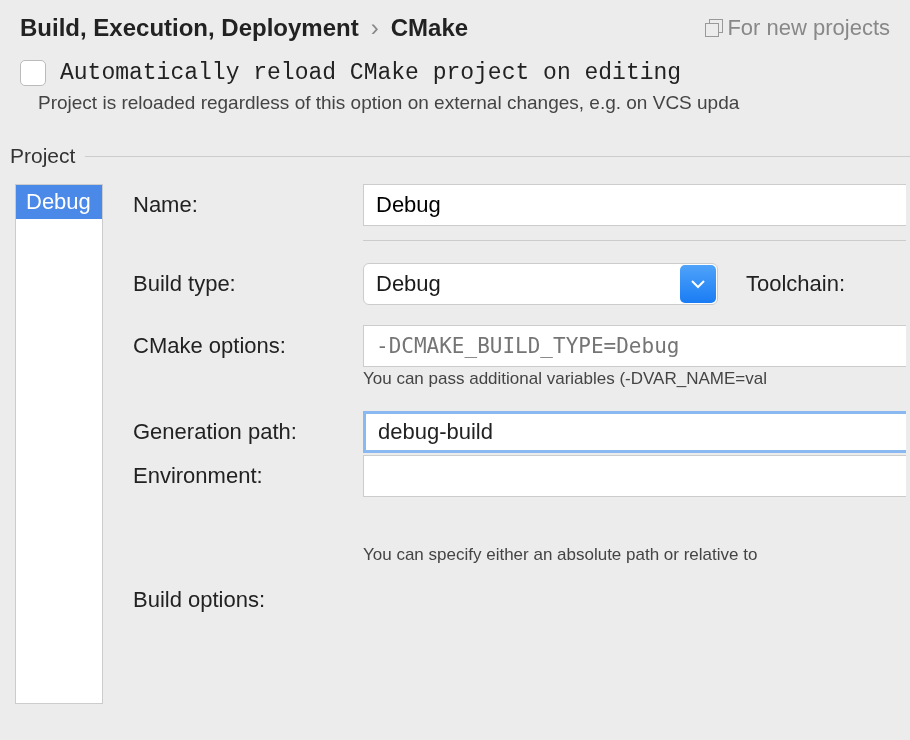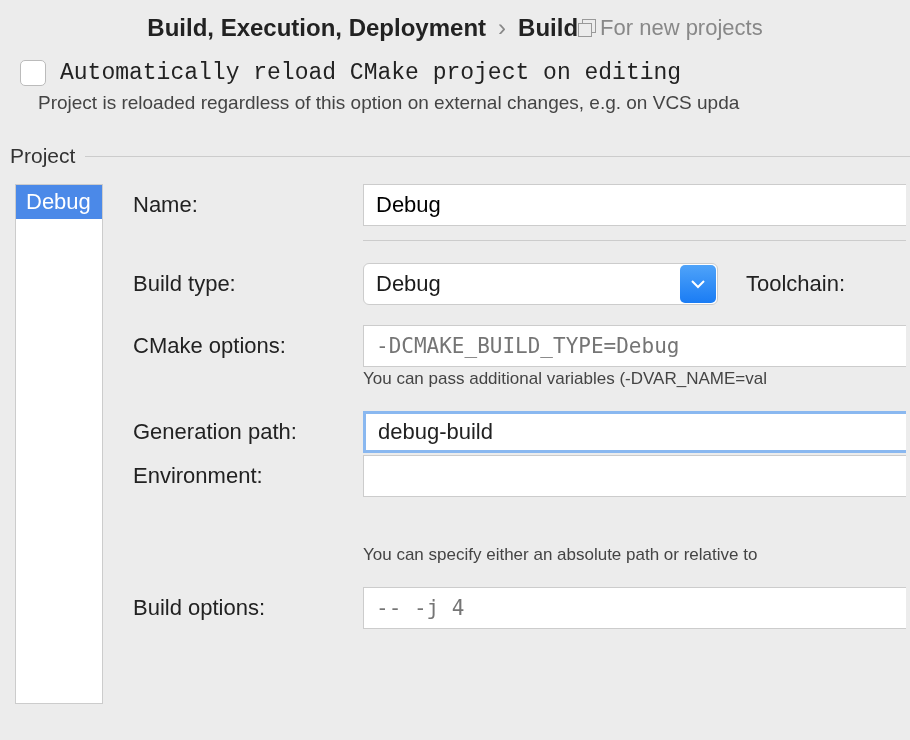--- a/index.html
+++ b/index.html
@@ -12,21 +12,21 @@
       background: #ececec;
       color: #1a1a1a;
       font-size: 20px;
       width: 910px;
       height: 740px;
       overflow: hidden;
     }
     .header {
       display: flex;
       align-items: center;
-      justify-content: center;
+      justify-content: space-between;
       padding: 14px 20px 10px 20px;
     }
     .breadcrumb {
       display: flex;
       align-items: center;
       font-weight: 700;
       font-size: 24px;
       color: #222;
     }
     .breadcrumb .sep {
@@ -232,21 +232,21 @@
       margin-bottom: 48px;
     }
   </style>
 </head>
 <body>
 
 <div class="header">
   <div class="breadcrumb">
     <span>Build, Execution, Deployment</span>
     <span class="sep">›</span>
-    <span>Build</span>
+    <span>CMake</span>
   </div>
   <div class="for-new-projects">
     <span class="copy-icon"></span>
     <span>For new projects</span>
   </div>
 </div>
 
 <div class="auto-reload-section">
   <div class="checkbox-row">
     <div class="checkbox"></div>
@@ -300,18 +300,17 @@
       </div>
 
       <div class="form-row env-row">
         <div class="form-label">Environment:</div>
         <input type="text" class="text-input" style="">
       </div>
       <div class="hint-text">You can specify either an absolute path or relative to </div>
 
       <div class="form-row">
         <div class="form-label">Build options:</div>
-        <input type="text" class="text-input placeholder-style" placeholder="-- -j 4" style="">
       </div>
 
     </div>
   </div>
 </div>
 
 </body></html>

